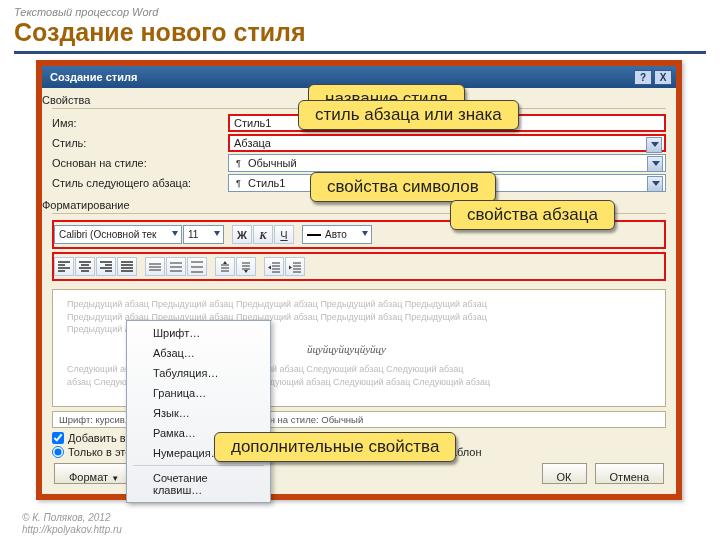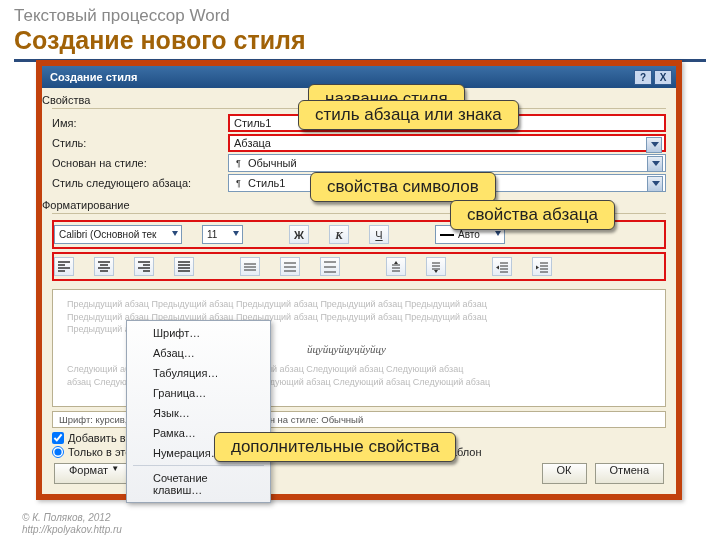--- a/index.html
+++ b/index.html
@@ -3,21 +3,21 @@
 <meta charset="utf-8">
 <style>
   * { box-sizing: border-box; margin: 0; padding: 0; }
   body {
     width: 720px; height: 540px;
     font-family: Tahoma, Arial, sans-serif;
     background: #fff;
     position: relative;
     overflow: hidden;
   }
-  .slide-header { font-size: 17px; color: #888; padding: 6px 14px 0; }
+  .slide-header { font-size: 11px; color: #888; font-style: italic; padding: 6px 14px 0; }
   .slide-title { font-size: 25px; font-weight: 700; color: #a16207; padding: 0 14px 4px; }
   .rule { height: 3px; background: #2a4b7c; margin: 0 14px 6px; }
   .footer { position: absolute; left: 14px; bottom: 4px; font-size: 10px; color: #9a9a9a; font-style: italic; line-height: 1.2; margin-left: 8px; }
   .footer .c { font-style: italic; }
 
   .dialog {
     position: absolute; left: 36px; top: 60px;
     width: 646px; height: 440px;
     background: #f5f0de;
     border: 6px solid #c2410c;
@@ -61,21 +61,21 @@
   }
   .combo .piicon {
     display: inline-block; width: 11px; height: 11px; margin-right: 4px;
     font-size: 9px; text-align: center; line-height: 11px; color: #333;
   }
 
   .red-box { border: 2px solid #d11; }
 
   .format-section { padding: 2px 10px; }
   .format-bar {
-    display: flex; gap: 20px; padding: 3px 0;
+    display: flex; gap: 1px; padding: 3px 0;
   }
   .fcombo {
     height: 19px; background: #fff; border: 1px solid #7a99b8;
     font-size: 10px; display: flex; align-items: center; padding: 0 14px 0 4px;
     position: relative;
   }
   .fcombo .arrow {
     position: absolute; right: 3px; top: 5px;
     border-left: 3px solid transparent; border-right: 3px solid transparent;
     border-top: 5px solid #2a4b7c;
@@ -108,21 +108,21 @@
   .check-row input { width: 12px; height: 12px; }
   .radio-row { padding: 2px 10px 0; display: flex; align-items: center; gap: 4px; font-size: 11px; }
   .radio-row input { width: 12px; height: 12px; }
 
   .dlg-buttons {
     position: absolute; right: 12px; bottom: 10px; display: flex; gap: 8px;
   }
   .dlg-buttons .btn, .format-btn {
     height: 21px; padding: 0 14px; font-size: 11px;
     background: linear-gradient(#fefefe,#e9e7d8); border: 1px solid #9a9a8a;
-    display: flex; align-items: flex-start;
+    display: flex; align-items: flex-end;
   }
   .format-btn { position: absolute; left: 12px; bottom: 10px; }
 
   .context-menu {
     position: absolute; left: 126px; top: 320px; width: 145px;
     background: linear-gradient(#fefefe,#eef0f3);
     border: 1px solid #9aa7b7; box-shadow: 2px 2px 5px rgba(0,0,0,.3);
     font-size: 11px; padding: 2px;
   }
   .context-menu .mi { padding: 4px 10px 4px 24px; color: #222; }

